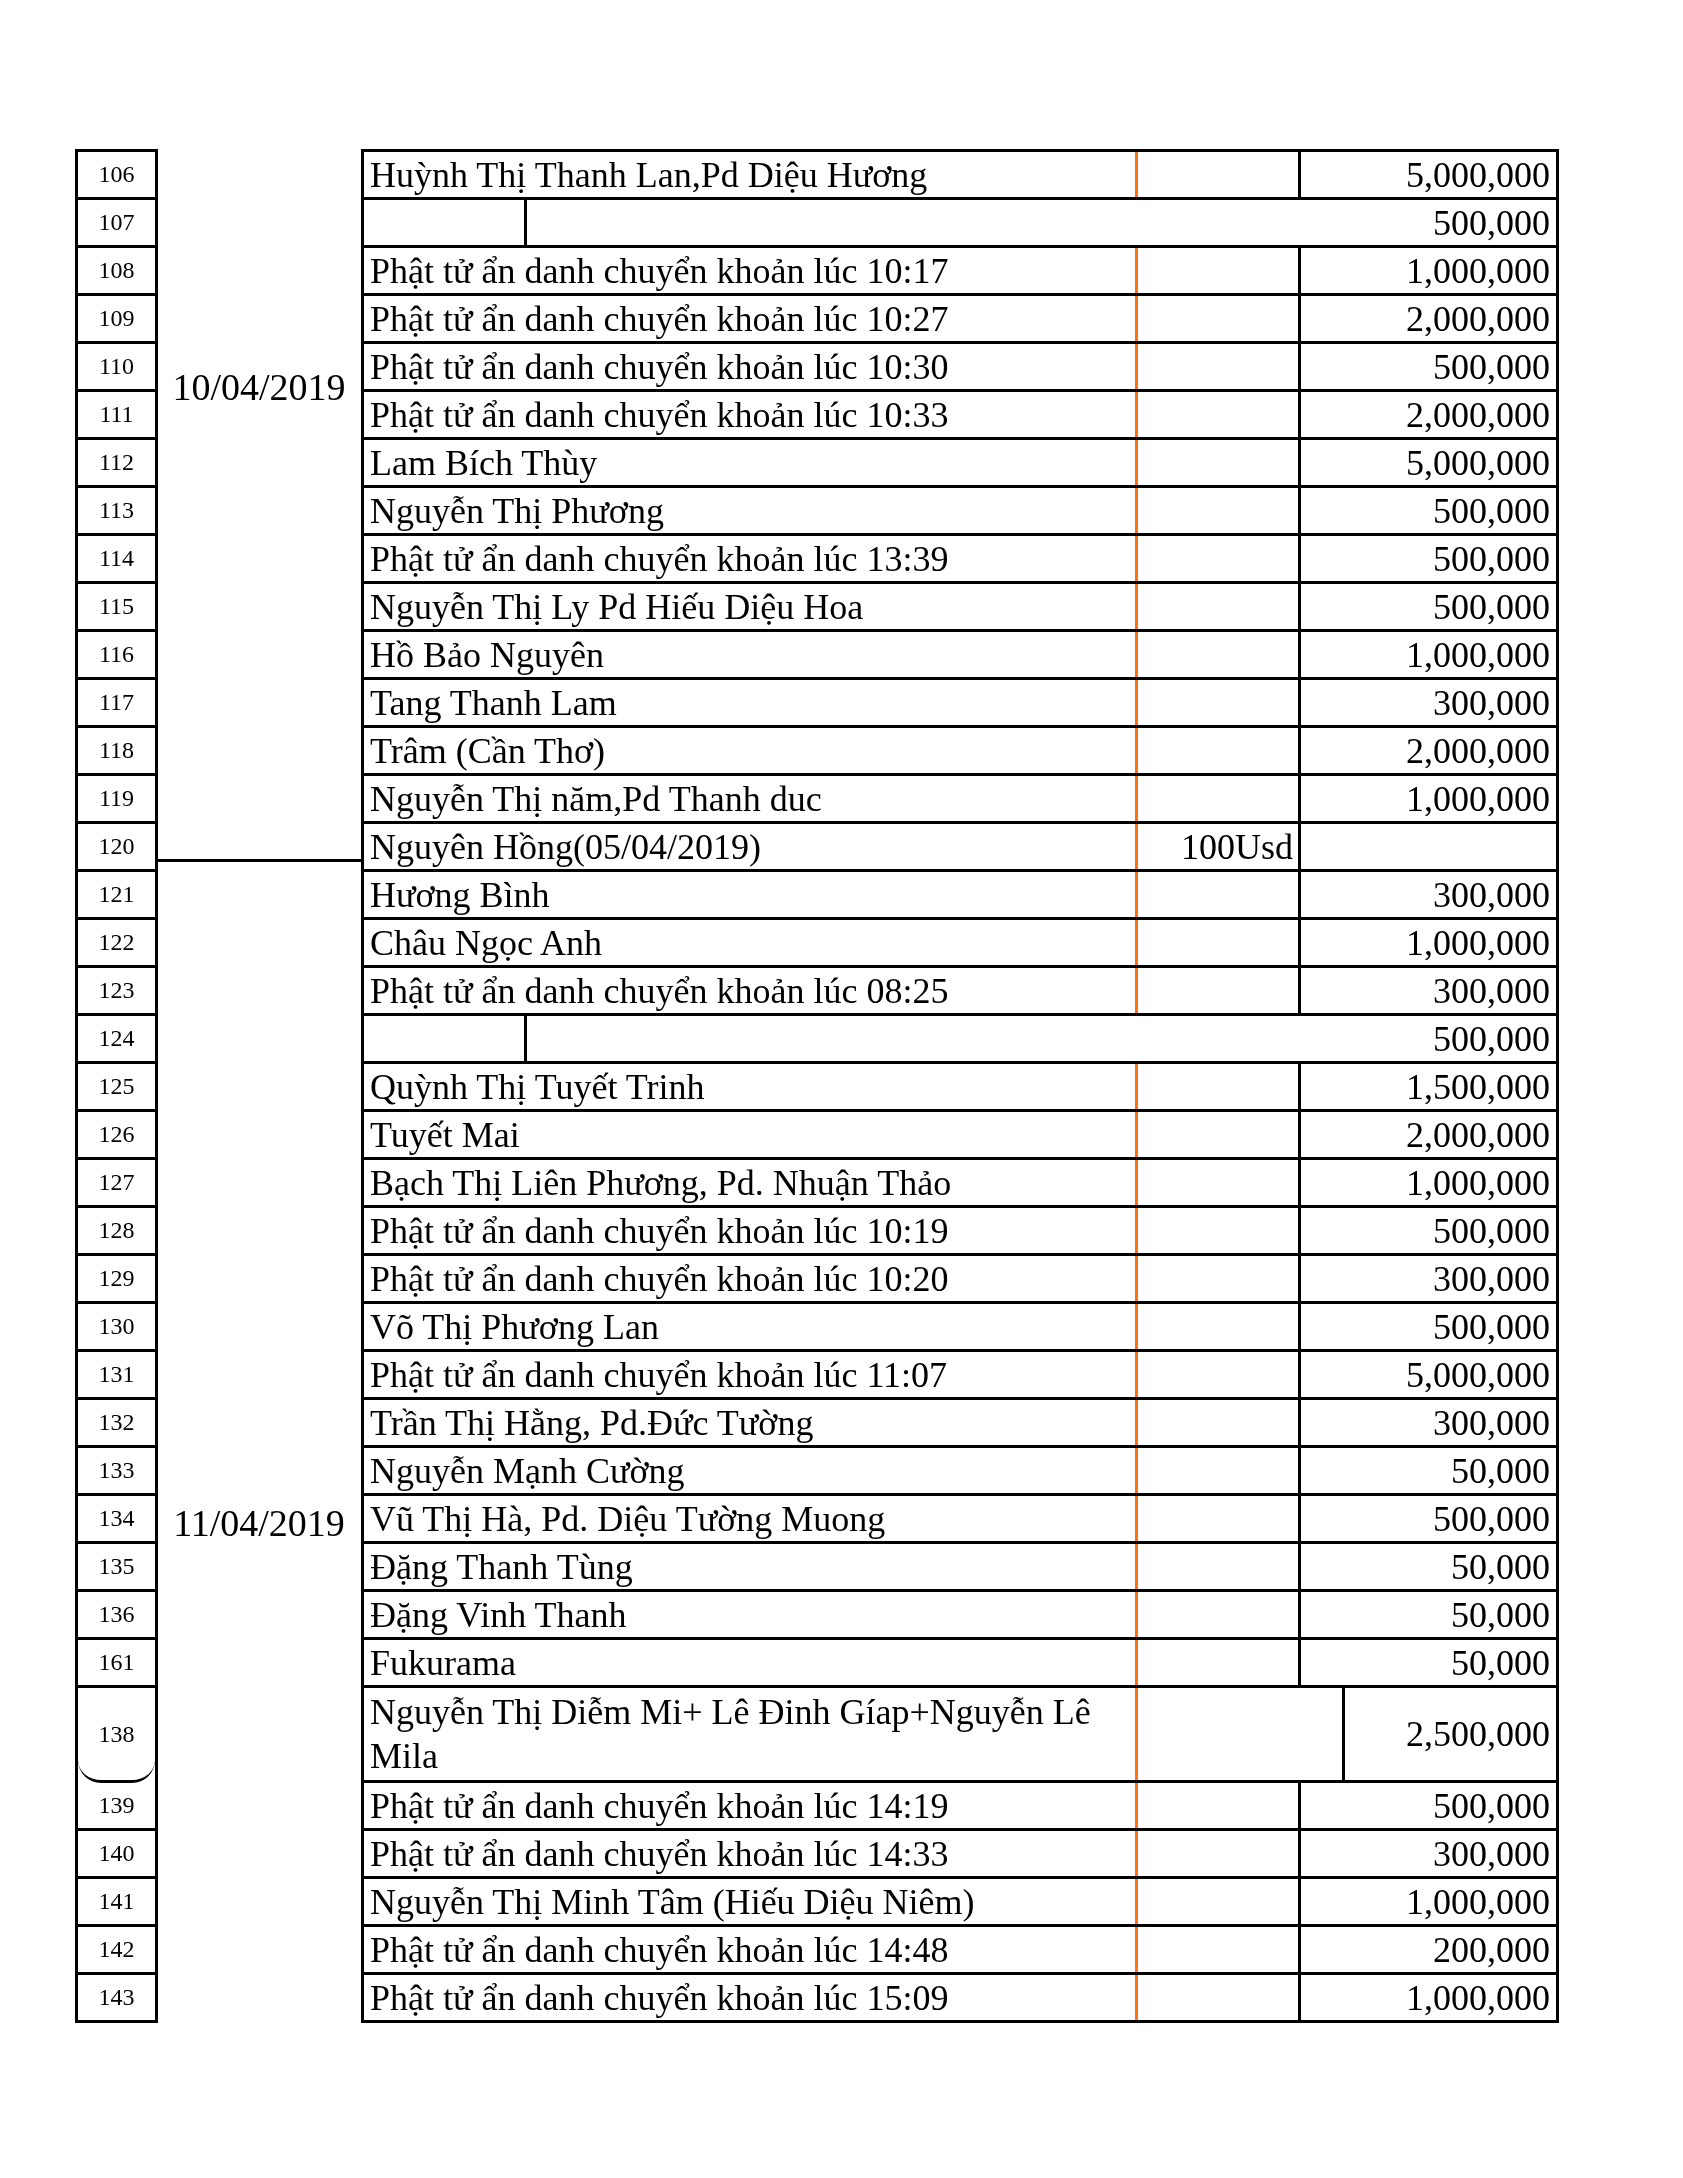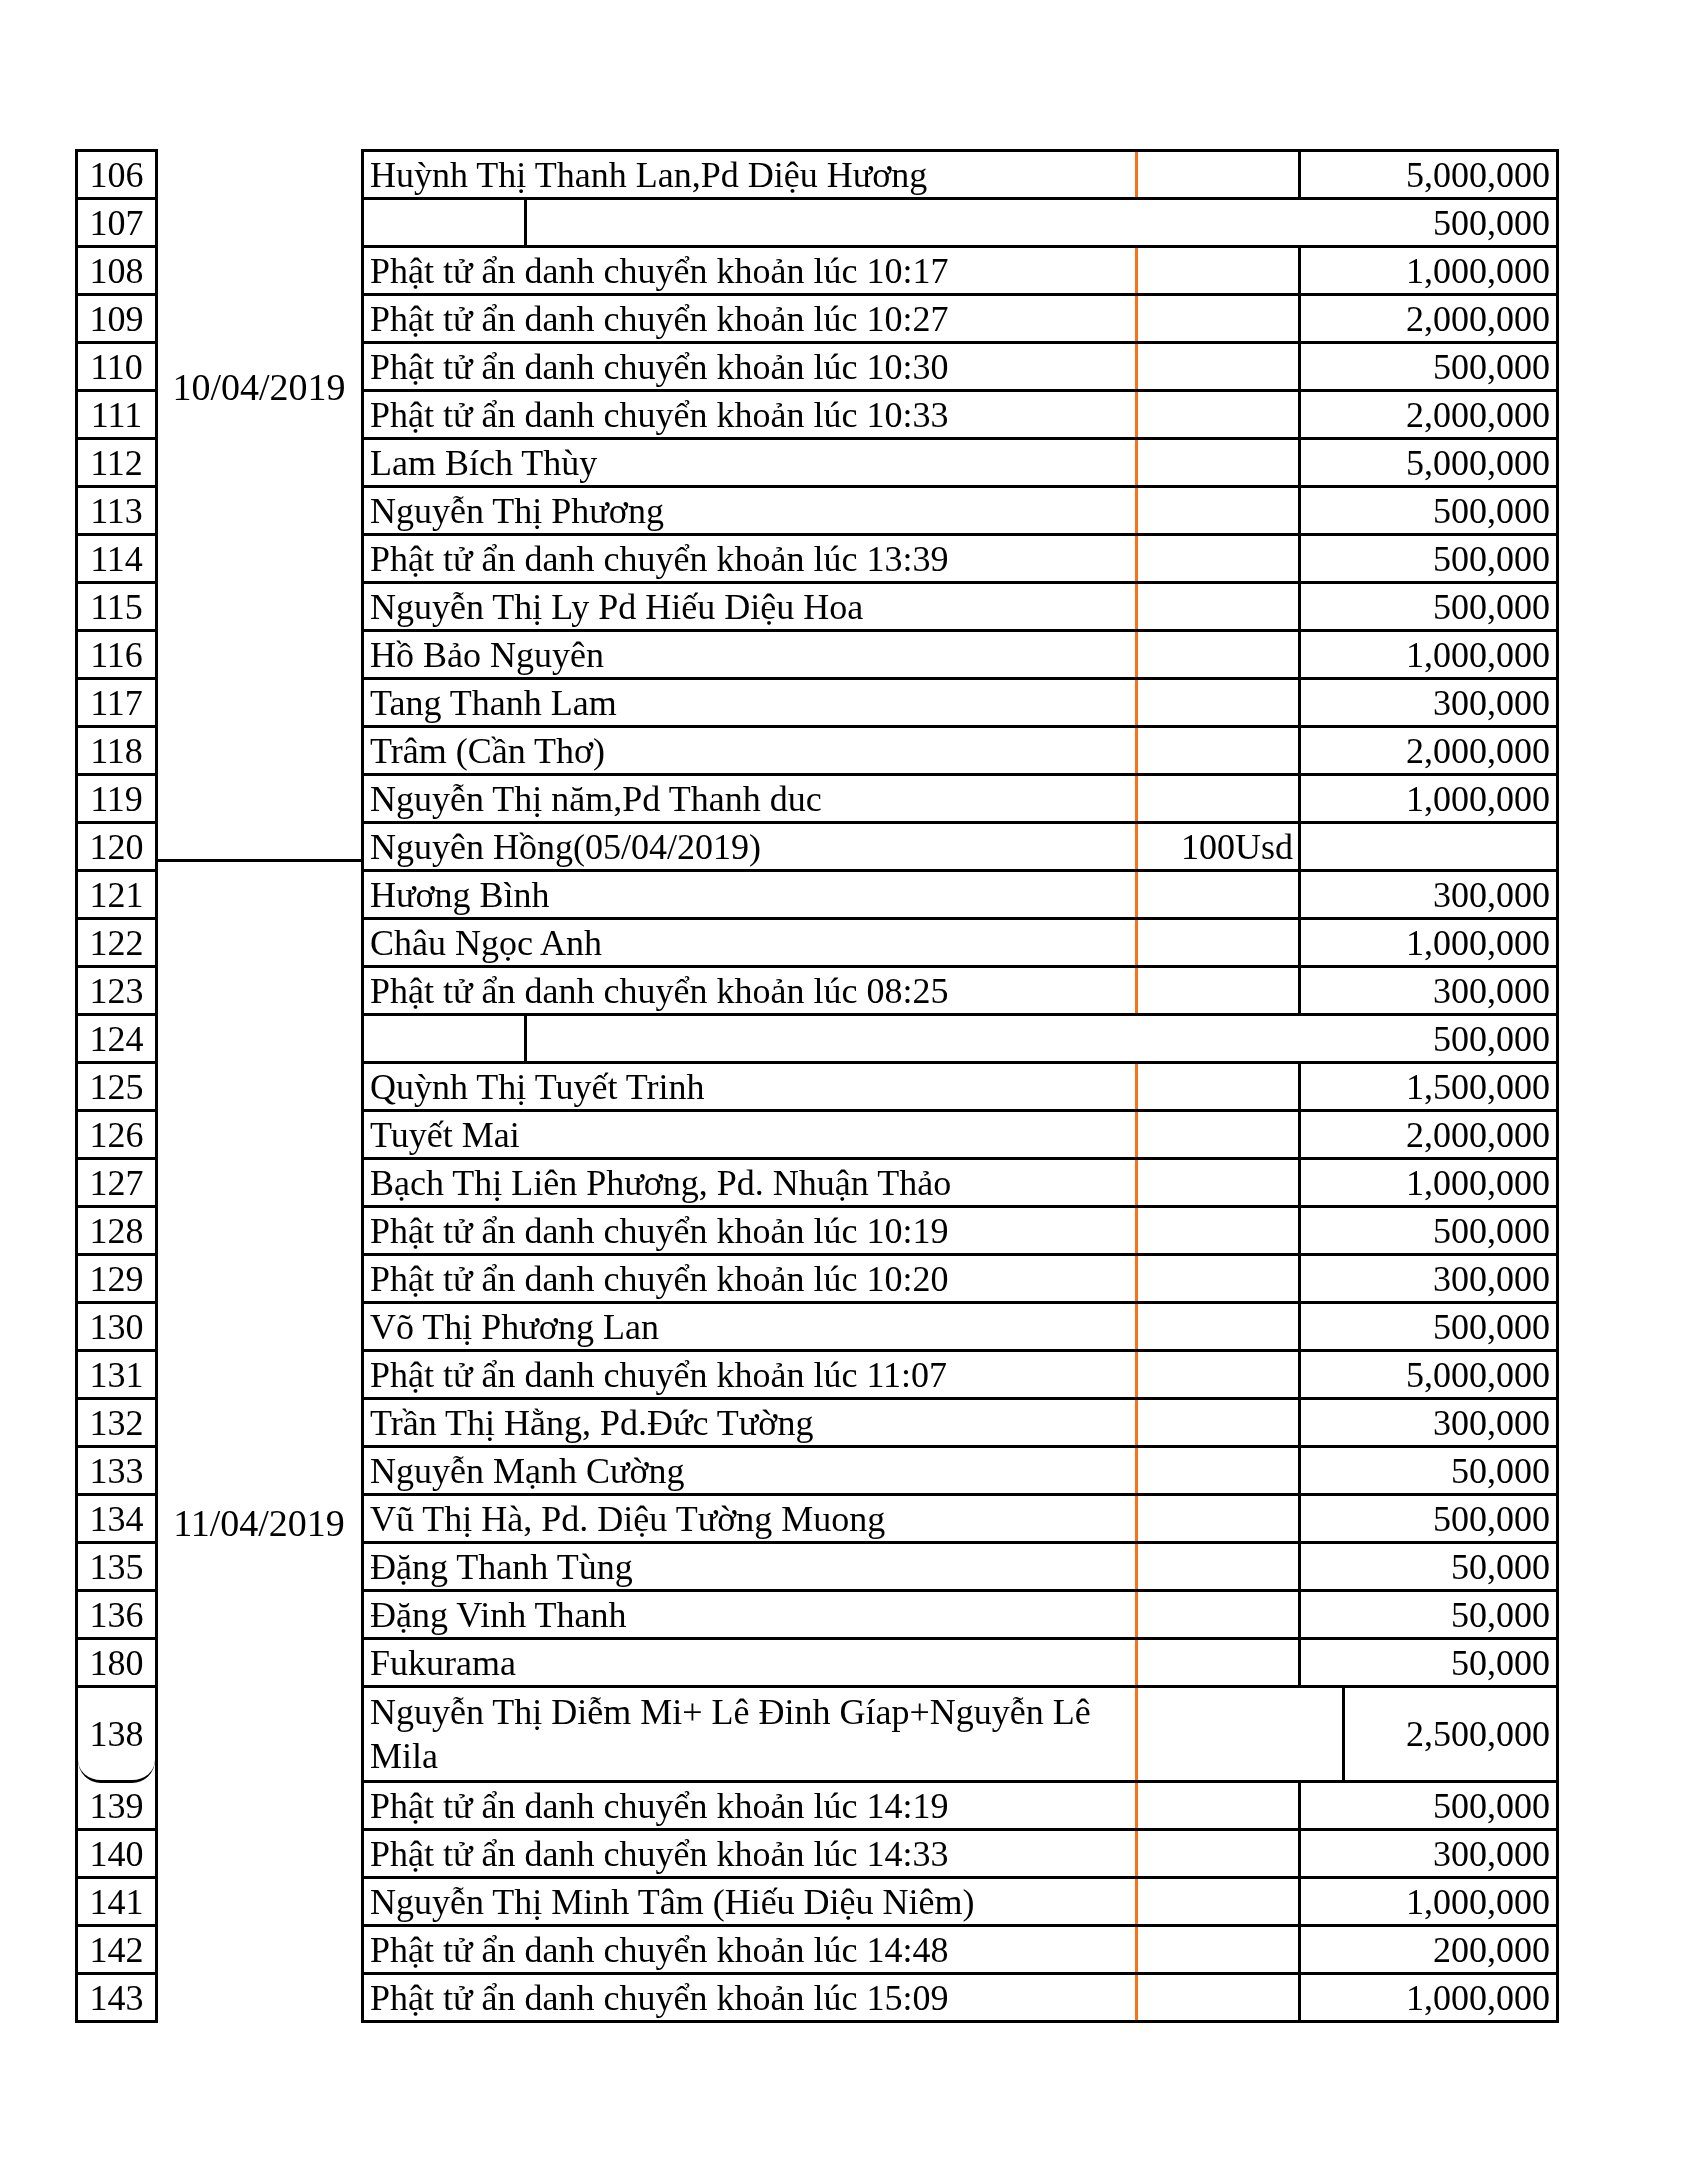--- a/index.html
+++ b/index.html
@@ -15,21 +15,21 @@
     position: absolute; left: 75px; top: 149px; width: 83px;
     border: 3px solid #000; border-bottom: none;
     box-sizing: border-box;
     background: #fff;
   }
   .id-cell {
     height: 48px;
     box-sizing: border-box;
     border-bottom: 3px solid #000;
     display: flex; align-items: center; justify-content: center;
-    font-size: 36px;
+    font-size: 24px;
     text-align: right;
   }
   .id-cell.tall { height: 95px; border-radius: 23px; }
   #main-col {
     position: absolute; left: 361px; top: 149px; width: 1198px;
     border: 3px solid #000; border-bottom: none;
     box-sizing: border-box;
     background: #fff;
   }
   .row {
@@ -104,21 +104,21 @@
       <div class="id-cell">127</div>
       <div class="id-cell">128</div>
       <div class="id-cell">129</div>
       <div class="id-cell">130</div>
       <div class="id-cell">131</div>
       <div class="id-cell">132</div>
       <div class="id-cell">133</div>
       <div class="id-cell">134</div>
       <div class="id-cell">135</div>
       <div class="id-cell">136</div>
-      <div class="id-cell">180</div>
+      <div class="id-cell">161</div>
       <div class="id-cell tall">138</div>
       <div class="id-cell">139</div>
       <div class="id-cell">140</div>
       <div class="id-cell">141</div>
       <div class="id-cell">142</div>
       <div class="id-cell">143</div>
     </div>
 
   <div id="main-col">
       <div class="row">

